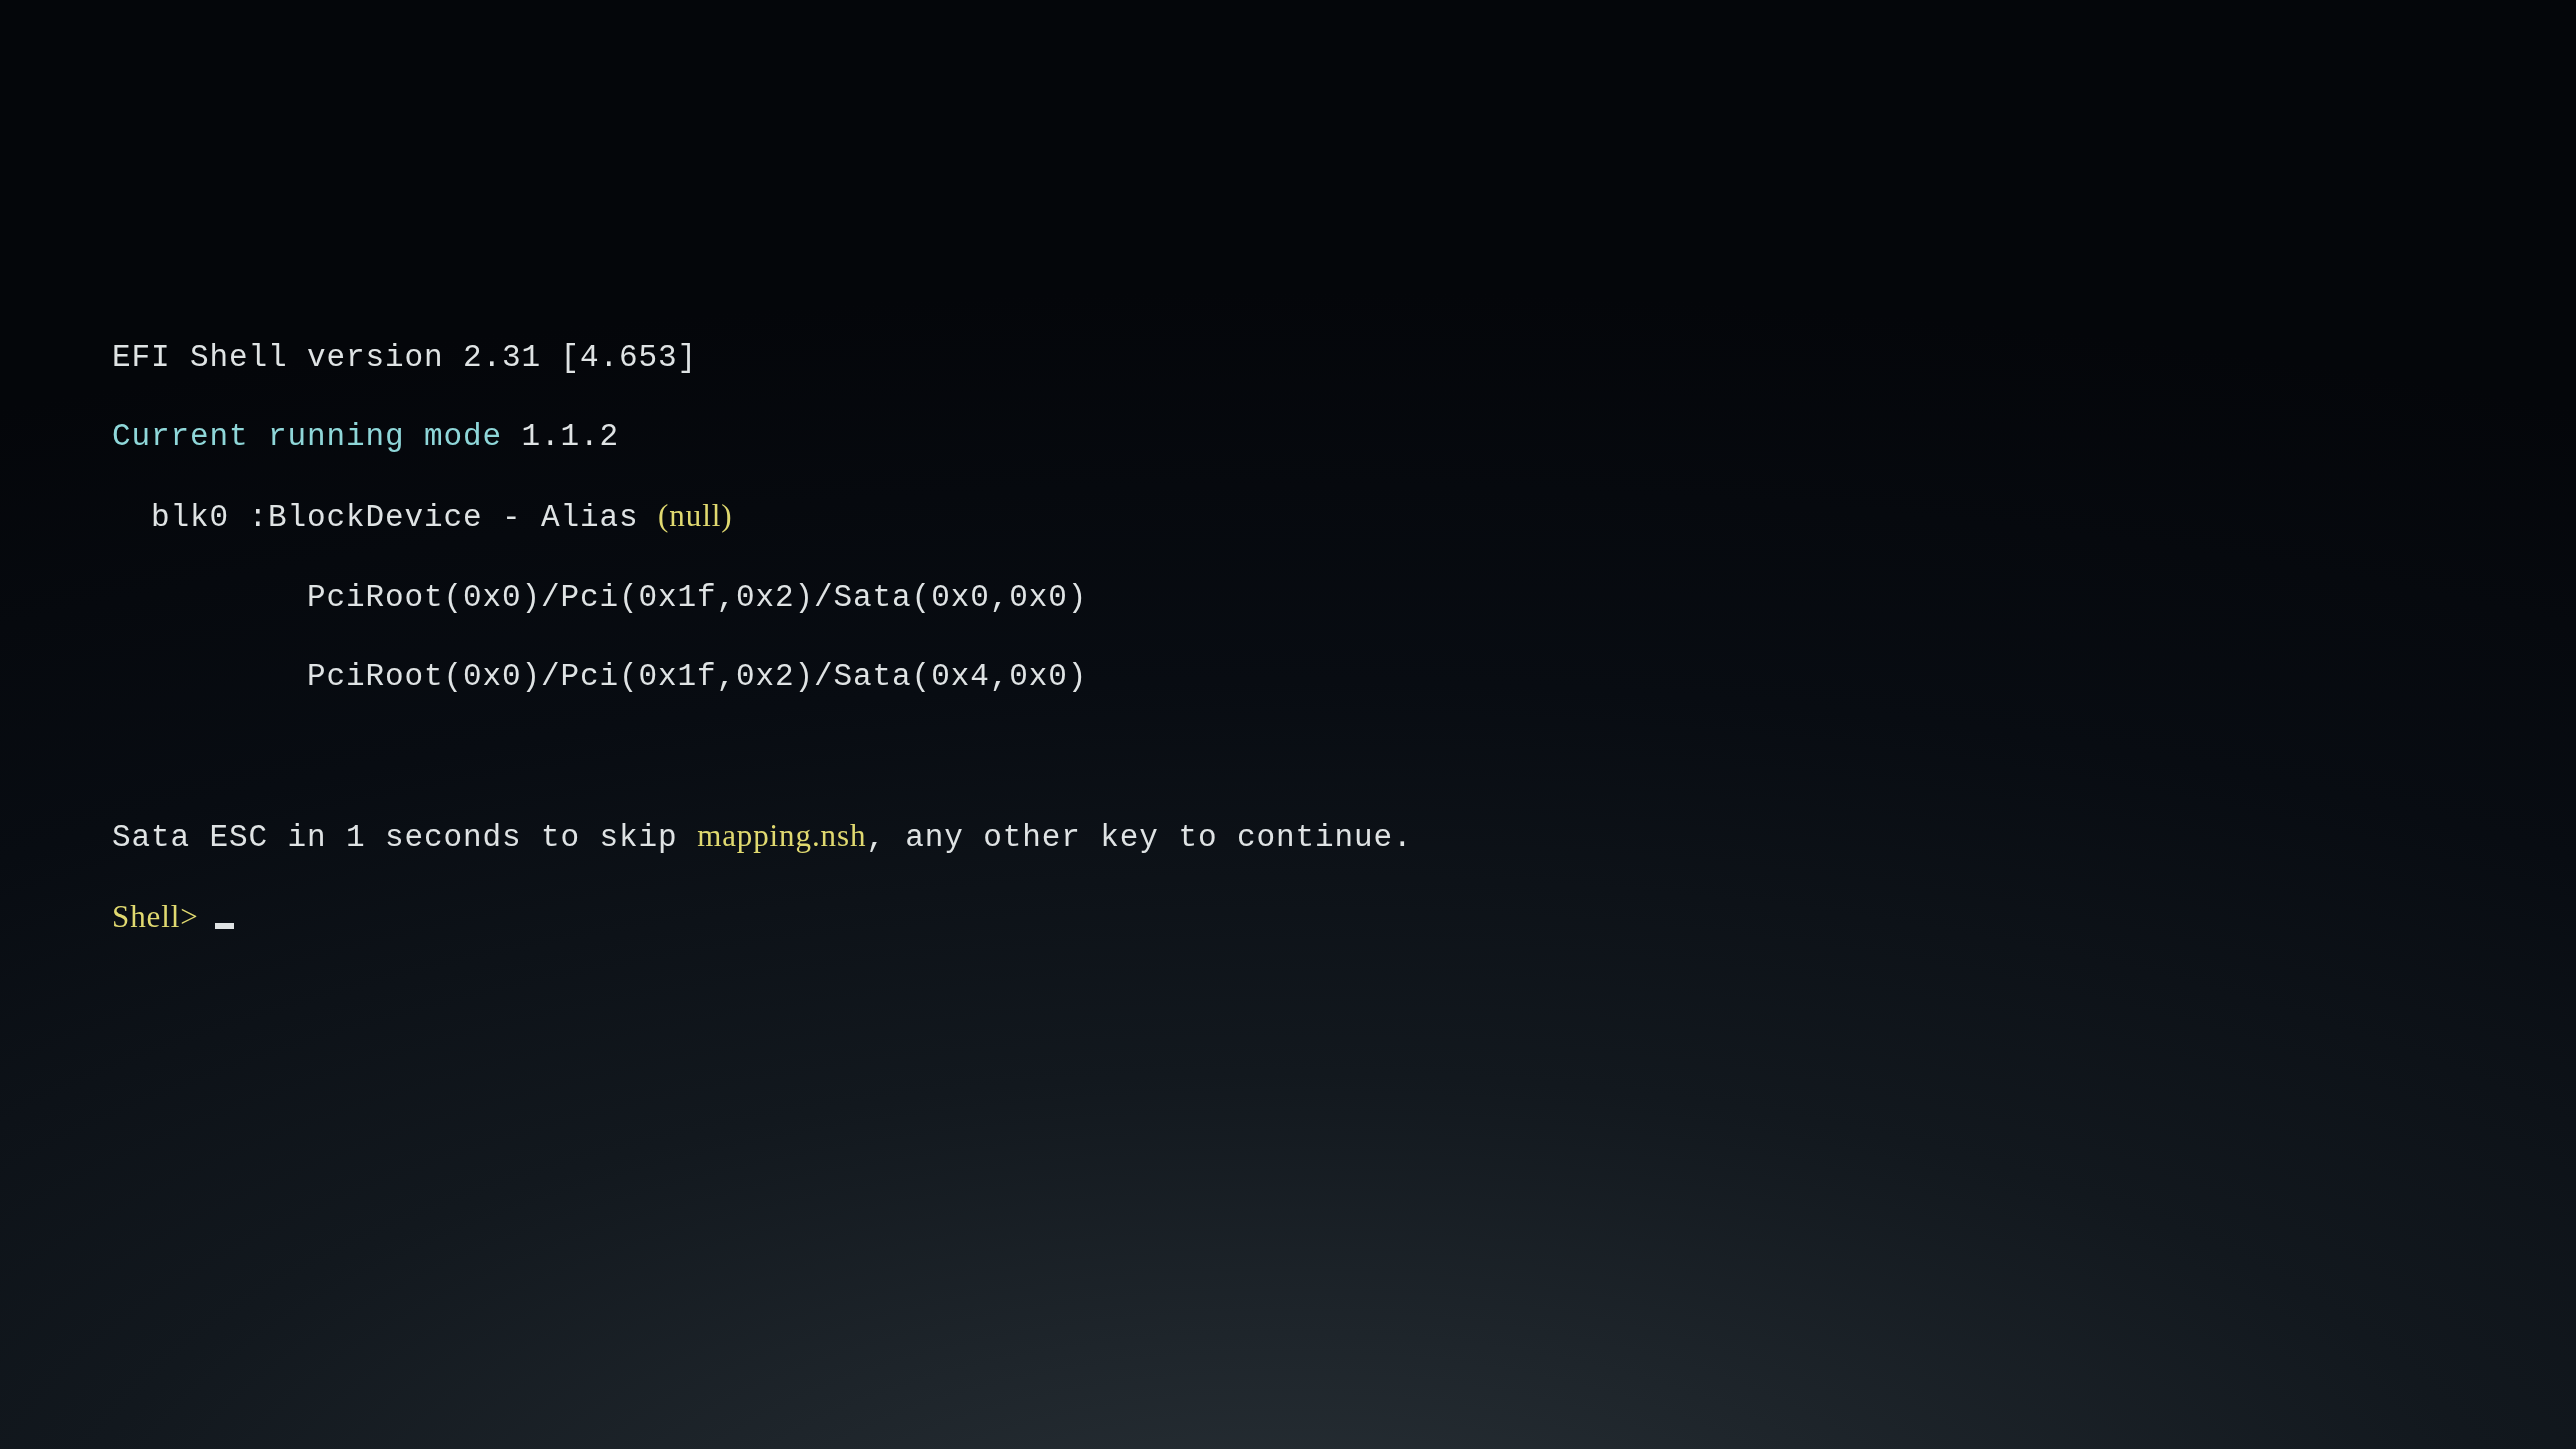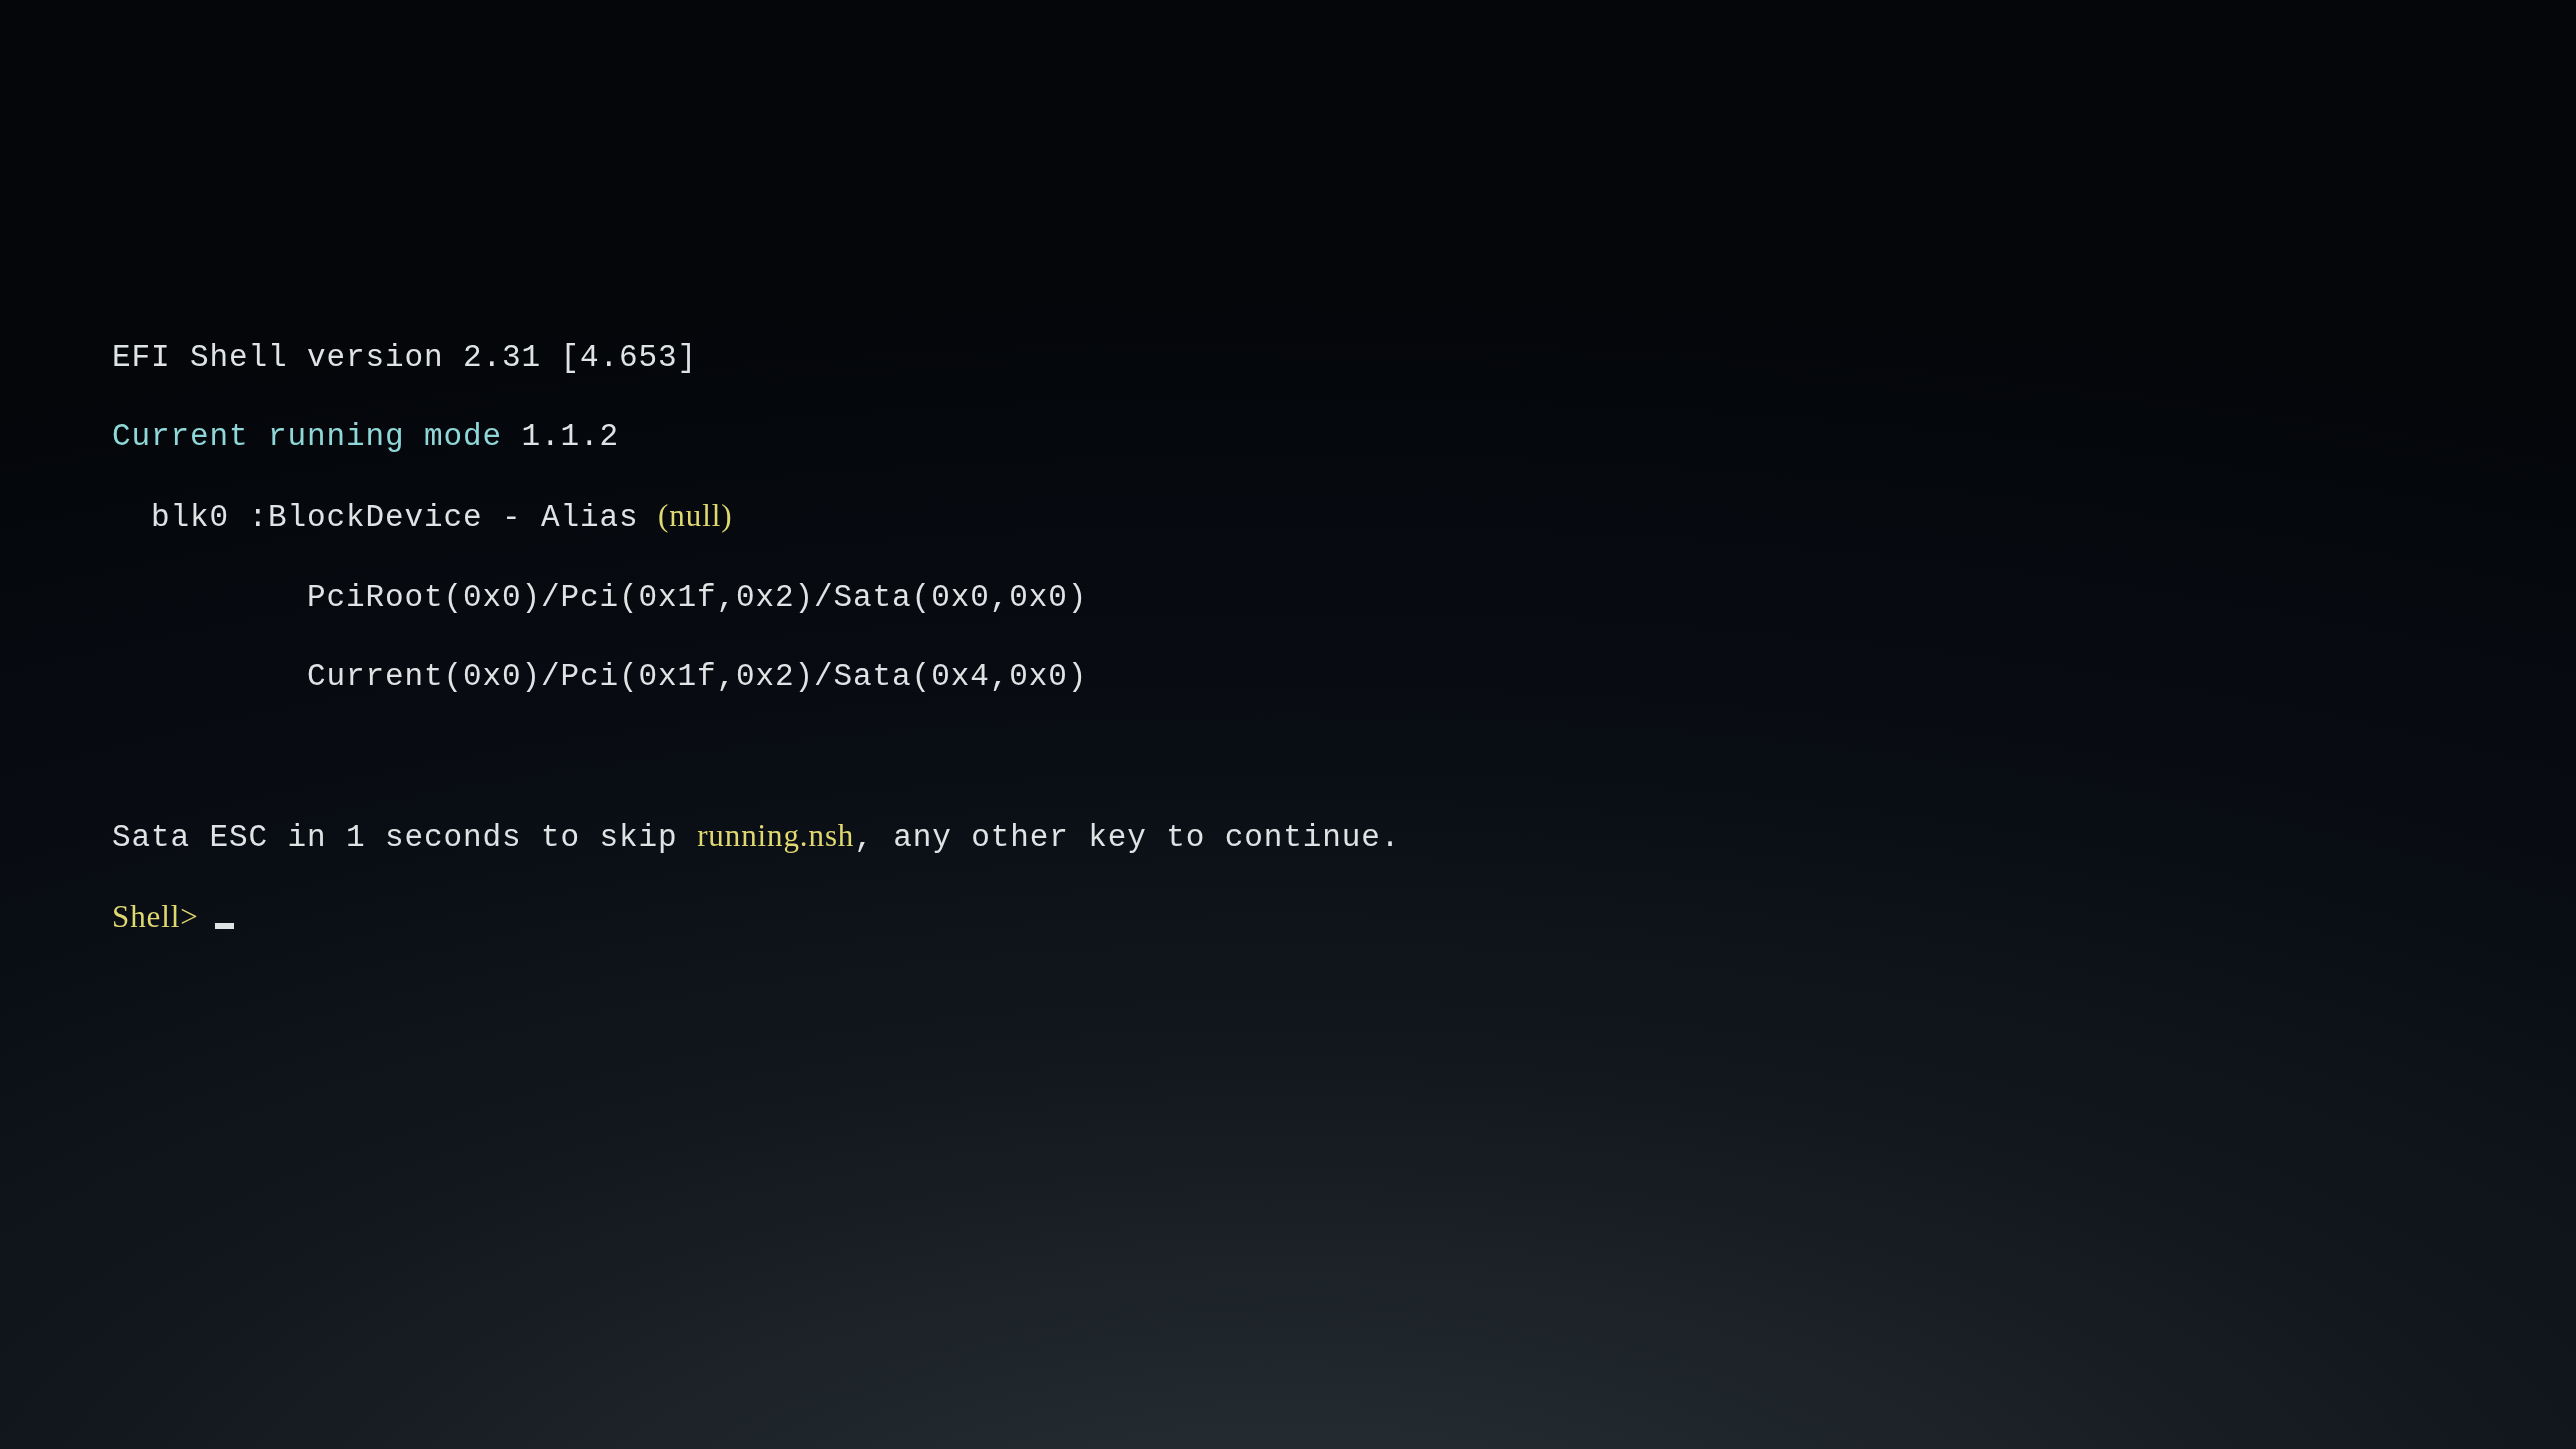--- a/index.html
+++ b/index.html
@@ -32,18 +32,18 @@
   }
 </style>
 </head>
 <body>
 
 <div class="screen">
 <div><span class="white">EFI Shell version </span><span class="white">2.31 [4.653]</span></div>
 <div><span class="cyan">Current running mode </span><span class="white">1.1.2</span></div>
 <div><span class="white">  blk0 </span><span class="white">:BlockDevice - </span><span class="white">Alias </span><span class="yellow">(null)</span></div>
 <div><span class="white">          PciRoot(0x0)/Pci(0x1f,0x2)/Sata(0x0,0x0)</span></div>
-<div><span class="white">          Current(0x0)/Pci(0x1f,0x2)/Sata(0x4,0x0)</span></div>
+<div><span class="white">          PciRoot(0x0)/Pci(0x1f,0x2)/Sata(0x4,0x0)</span></div>
 <div> </div>
-<div><span class="white">Sata ESC in </span><span class="white">1</span><span class="white"> seconds to skip </span><span class="yellow">running.nsh</span><span class="white">, any other key to continue.</span></div>
+<div><span class="white">Sata ESC in </span><span class="white">1</span><span class="white"> seconds to skip </span><span class="yellow">mapping.nsh</span><span class="white">, any other key to continue.</span></div>
 <div><span class="yellow">Shell&gt; </span><span class="cursor"></span></div>
 </div>
 
 
 </body></html>

